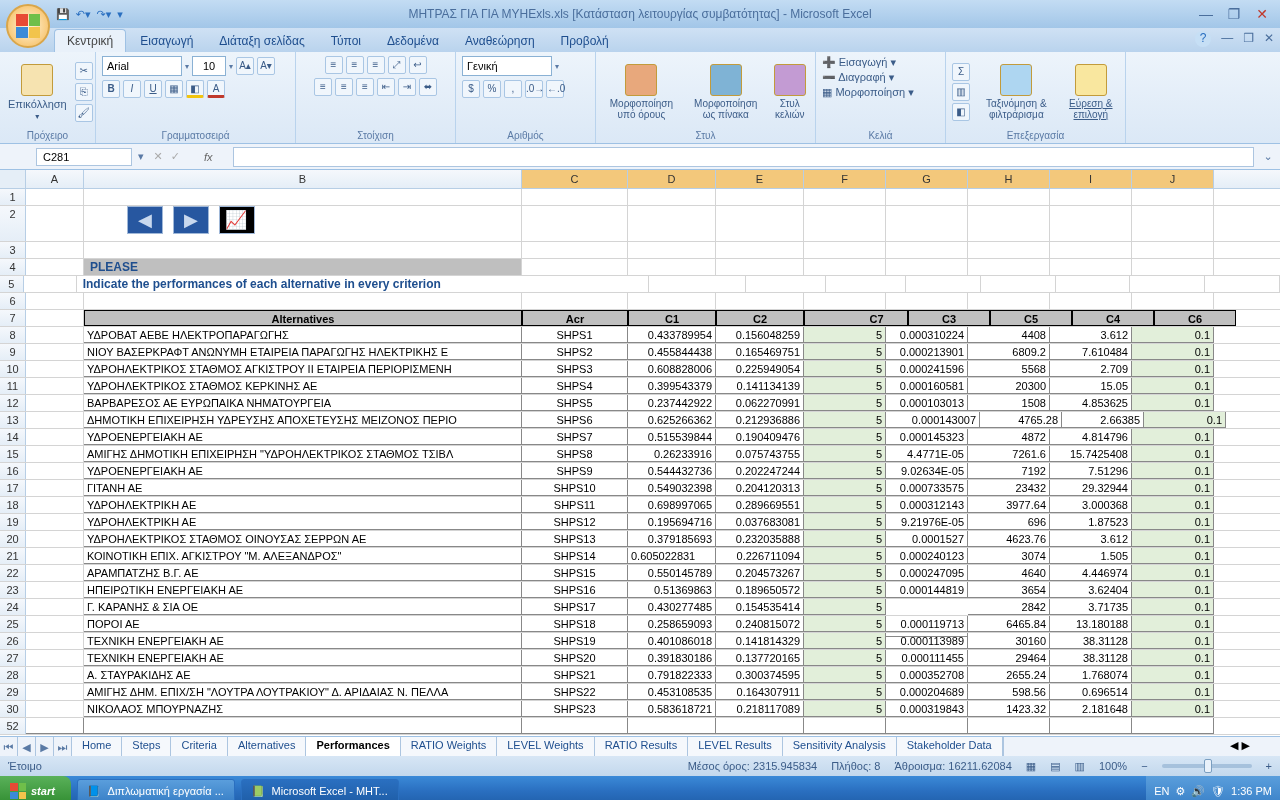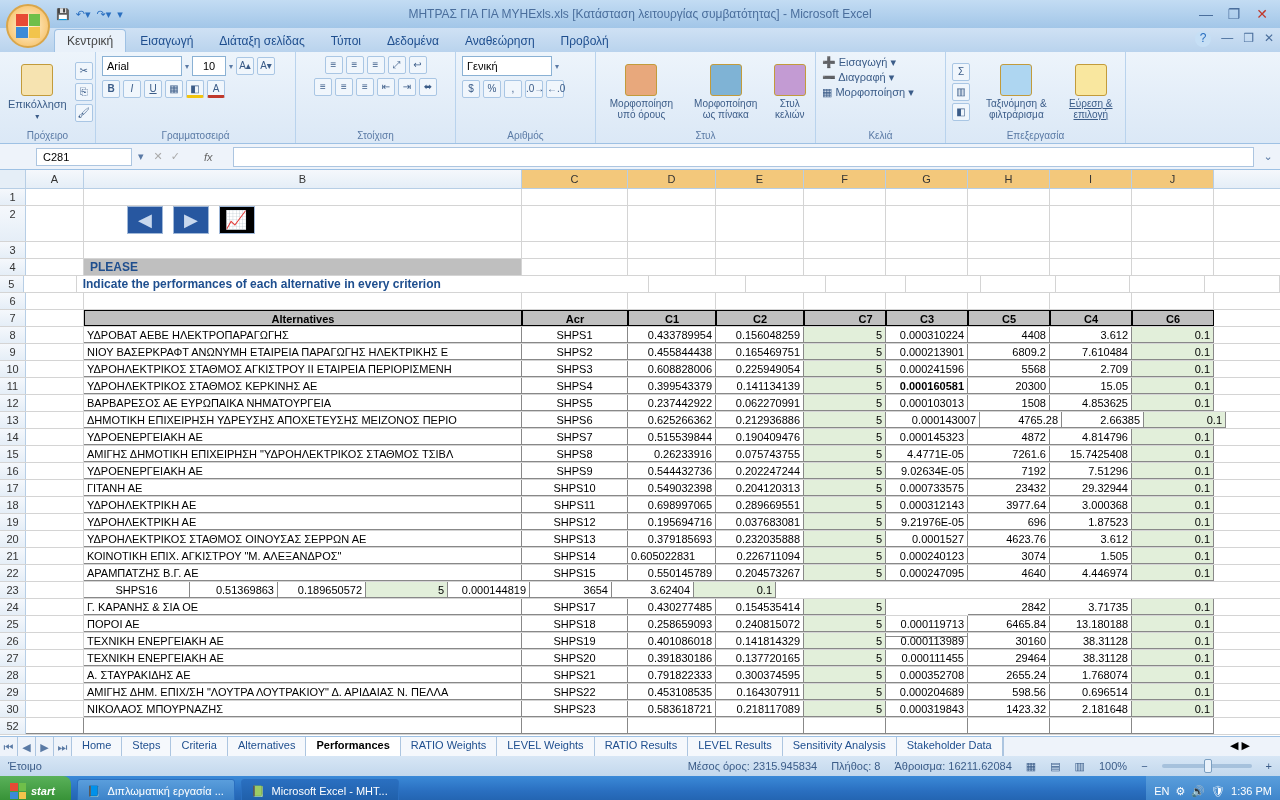--- a/index.html
+++ b/index.html
@@ -350,21 +350,21 @@
         <div class="cell" style="width: 82px;"></div>
         <div class="cell" style="width: 82px;"></div>
       </div>
       <div class="row">
         <div class="rh">7</div>
         <div class="cell" style="width: 58px;"></div>
         <div class="cell alt-hdr" style="width: 438px;">Alternatives</div>
         <div class="cell alt-hdr" style="width: 106px;">Acr</div>
         <div class="cell alt-hdr" style="width: 88px;">C1</div>
         <div class="cell alt-hdr" style="width: 88px;">C2</div>
-        <div class="cell alt-hdr" style="width: 82px; padding-left: 44px;">C7</div>
+        <div class="cell alt-hdr" style="width: 104px; padding-left: 44px;">C7</div>
         <div class="cell alt-hdr" style="width: 82px;">C3</div>
         <div class="cell alt-hdr" style="width: 82px;">C5</div>
         <div class="cell alt-hdr" style="width: 82px;">C4</div>
         <div class="cell alt-hdr" style="width: 82px;">C6</div>
       </div>
       <div class="row">
         <div class="rh">8</div>
         <div class="cell" style="width: 58px;"></div>
         <div class="cell data-cell" style="width: 438px;">ΥΔΡΟΒΑΤ ΑΕΒΕ ΗΛΕΚΤΡΟΠΑΡΑΓΩΓΗΣ</div>
         <div class="cell data-cell" style="width: 106px; text-align: center;">SHPS1</div>
@@ -403,21 +403,21 @@
         <div class="cell data-cell green" style="width: 82px; text-align: right;">0.1</div>
       </div>
       <div class="row">
         <div class="rh">11</div>
         <div class="cell" style="width: 58px;"></div>
         <div class="cell data-cell" style="width: 438px;">ΥΔΡΟΗΛΕΚΤΡΙΚΟΣ ΣΤΑΘΜΟΣ  ΚΕΡΚΙΝΗΣ ΑΕ</div>
         <div class="cell data-cell" style="width: 106px; text-align: center;">SHPS4</div>
         <div class="cell data-cell" style="width: 88px; text-align: right;">0.399543379</div>
         <div class="cell data-cell" style="width: 88px; text-align: right;">0.141134139</div>
         <div class="cell data-cell green" style="width: 82px; text-align: right;">5</div>
-        <div class="cell data-cell" style="width: 82px; text-align: right; font-weight: bold;">0.000160581</div>
+        <div class="cell data-cell" style="width: 82px; text-align: right;">0.000160581</div>
         <div class="cell data-cell" style="width: 82px; text-align: right;">20300</div>
         <div class="cell data-cell" style="width: 82px; text-align: right;">15.05</div>
         <div class="cell data-cell green" style="width: 82px; text-align: right;">0.1</div>
       </div>
       <div class="row">
         <div class="rh">12</div>
         <div class="cell" style="width: 58px;"></div>
         <div class="cell data-cell" style="width: 438px;">ΒΑΡΒΑΡΕΣΟΣ ΑΕ ΕΥΡΩΠΑΙΚΑ ΝΗΜΑΤΟΥΡΓΕΙΑ</div>
         <div class="cell data-cell" style="width: 106px; text-align: center;">SHPS5</div>
         <div class="cell data-cell" style="width: 88px; text-align: right;">0.237442922</div>
@@ -554,20 +554,21 @@
         <div class="cell data-cell" style="width: 88px; text-align: right;">0.204573267</div>
         <div class="cell data-cell green" style="width: 82px; text-align: right;">5</div>
         <div class="cell data-cell" style="width: 82px; text-align: right;">0.000247095</div>
         <div class="cell data-cell" style="width: 82px; text-align: right;">4640</div>
         <div class="cell data-cell" style="width: 82px; text-align: right;">4.446974</div>
         <div class="cell data-cell green" style="width: 82px; text-align: right;">0.1</div>
       </div>
       <div class="row">
         <div class="rh">23</div>
         <div class="cell" style="width: 58px;"></div>
+        <div class="cell data-cell" style="width: 438px;">ΗΠΕΙΡΩΤΙΚΗ ΕΝΕΡΓΕΙΑΚΗ ΑΕ</div>
         <div class="cell data-cell" style="width: 106px; text-align: center;">SHPS16</div>
         <div class="cell data-cell" style="width: 88px; text-align: right;">0.51369863</div>
         <div class="cell data-cell" style="width: 88px; text-align: right;">0.189650572</div>
         <div class="cell data-cell green" style="width: 82px; text-align: right;">5</div>
         <div class="cell data-cell" style="width: 82px; text-align: right;">0.000144819</div>
         <div class="cell data-cell" style="width: 82px; text-align: right;">3654</div>
         <div class="cell data-cell" style="width: 82px; text-align: right;">3.62404</div>
         <div class="cell data-cell green" style="width: 82px; text-align: right;">0.1</div>
       </div>
       <div class="row">

